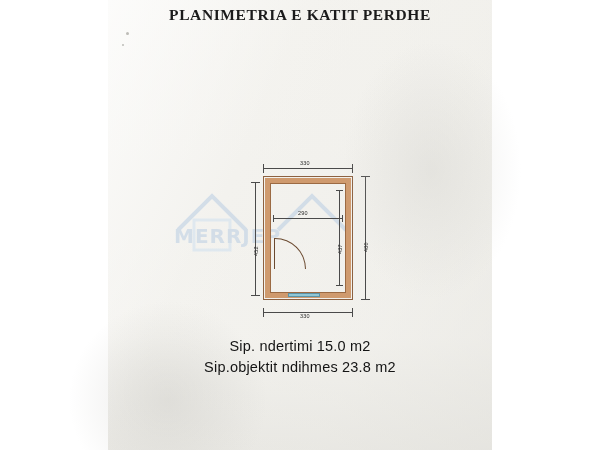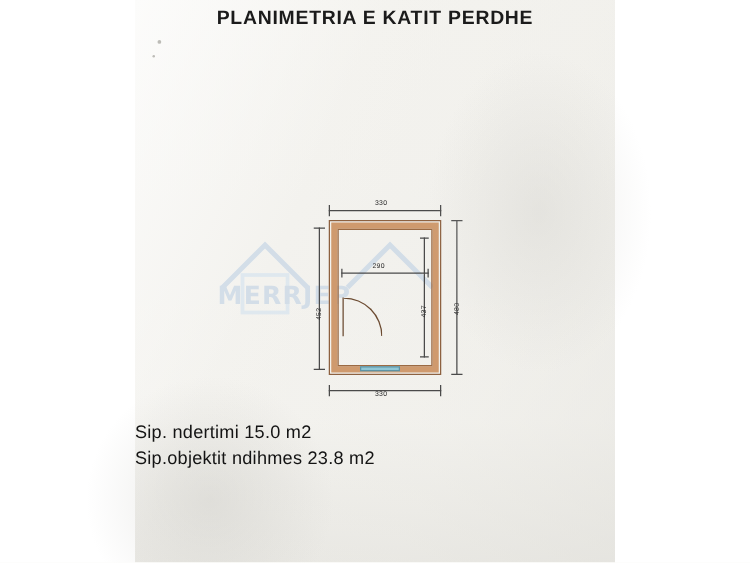--- a/index.html
+++ b/index.html
@@ -46,20 +46,21 @@
   .title {
     position: absolute;
     left: 0;
     top: 6px;
     width: 384px;
     text-align: center;
     font-size: 15.5px;
     font-weight: bold;
     letter-spacing: 0.6px;
     color: #1b1b1b;
+    font-family: Liberation Serif, serif;
   }
 
   
   .watermark {
     position: absolute;
     left: 52px;
     top: 168px;
     width: 210px;
     height: 110px;
     pointer-events: none;
@@ -173,21 +174,21 @@
   .dim-txt.vert {
     transform: rotate(-90deg);
     transform-origin: left top;
   }
 
   .areas {
     position: absolute;
     left: 0;
     top: 336px;
     width: 384px;
-    text-align: left;
+    text-align: center;
     color: #141414;
   }
   .area-line {
     font-size: 14.5px;
     line-height: 21px;
     letter-spacing: 0.2px;
   }
 
   .speck {
     position: absolute;

